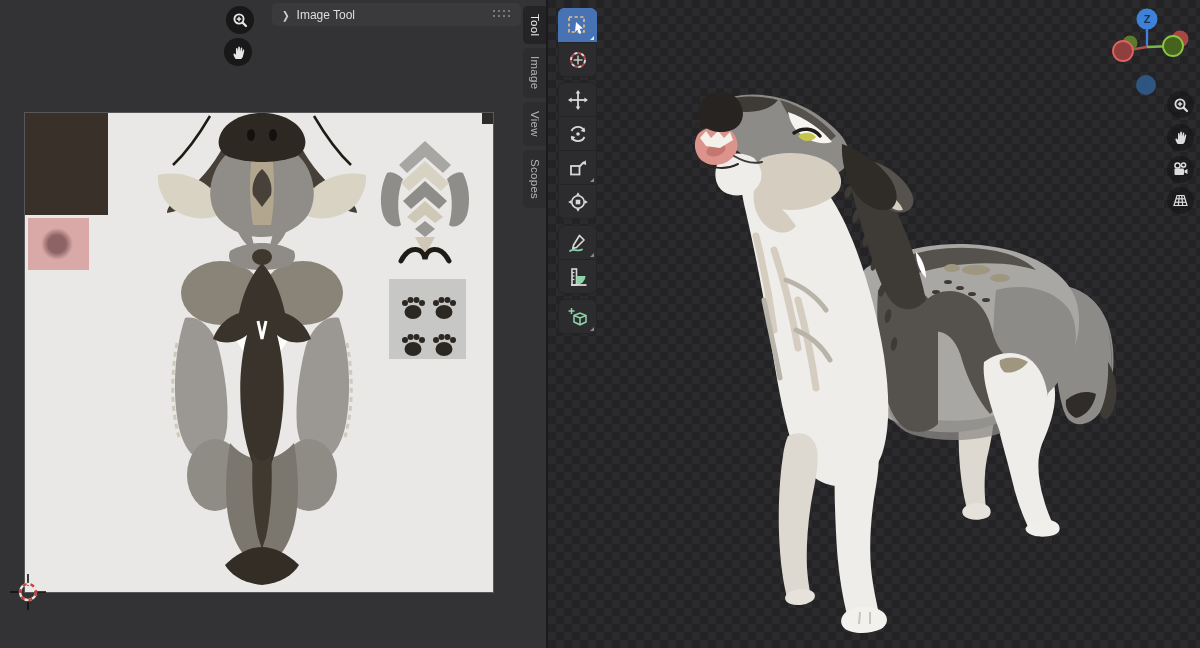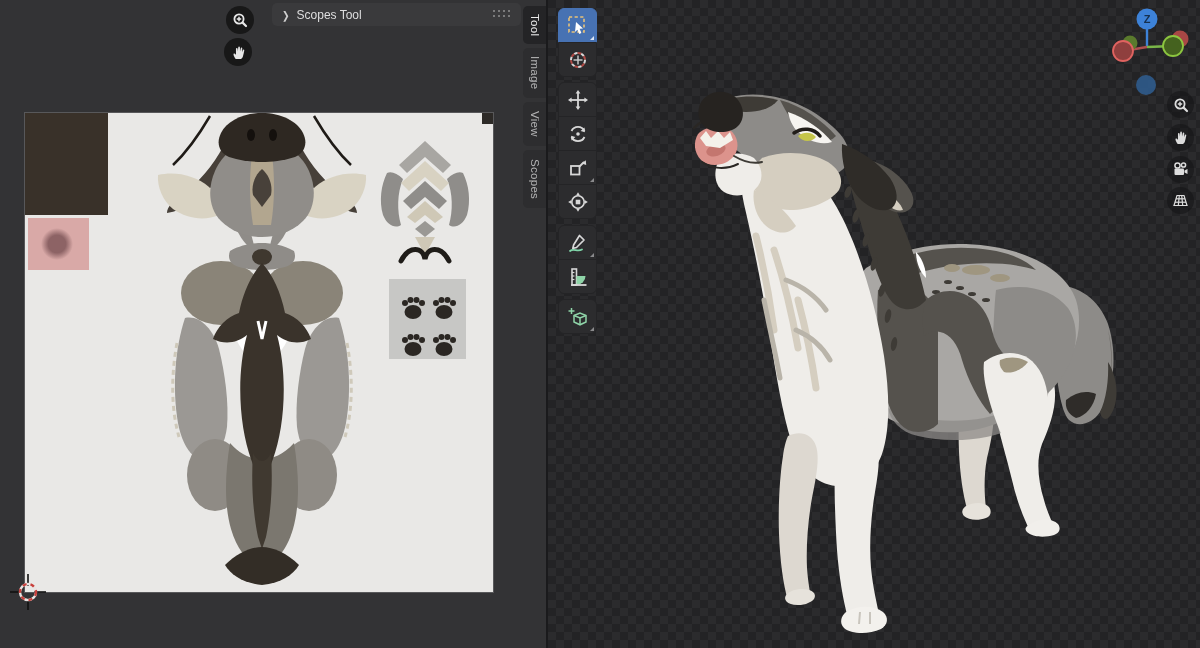--- a/index.html
+++ b/index.html
@@ -138,21 +138,21 @@
         </svg>
     </div>
     <div class="float-btn" style="left:224px;top:38px;">
       <svg width="15" height="15" viewBox="0 0 16 16">
           <path d="M5 15 C3.5 13 2.2 10.5 2.8 9.4 C3.3 8.6 4.3 8.9 4.8 9.8 L5.3 10.6 L5.3 4.4 C5.3 2.8 7 2.8 7.1 4.3 L7.3 7 L7.7 2.6 C7.9 1.2 9.4 1.3 9.5 2.7 L9.6 7 L10.4 3.4 C10.7 2.1 12.1 2.4 12 3.8 L11.8 7.6 L12.6 5.6 C13.1 4.4 14.4 4.9 14.1 6.2 C13.7 8.4 13.3 10.6 12.6 12.4 C12 14 11 15 9.5 15 Z" fill="#e7e7e7"></path>
         </svg>
     </div>
 
     <div class="panel-header">
       <span class="chev">❯</span>
-      <span>Scopes Tool</span>
+      <span>Image Tool</span>
       <span class="grip">
           <i></i>
           <i></i>
           <i></i>
           <i></i>
           <i></i>
           <i></i>
           <i></i>
           <i></i>
         </span>

